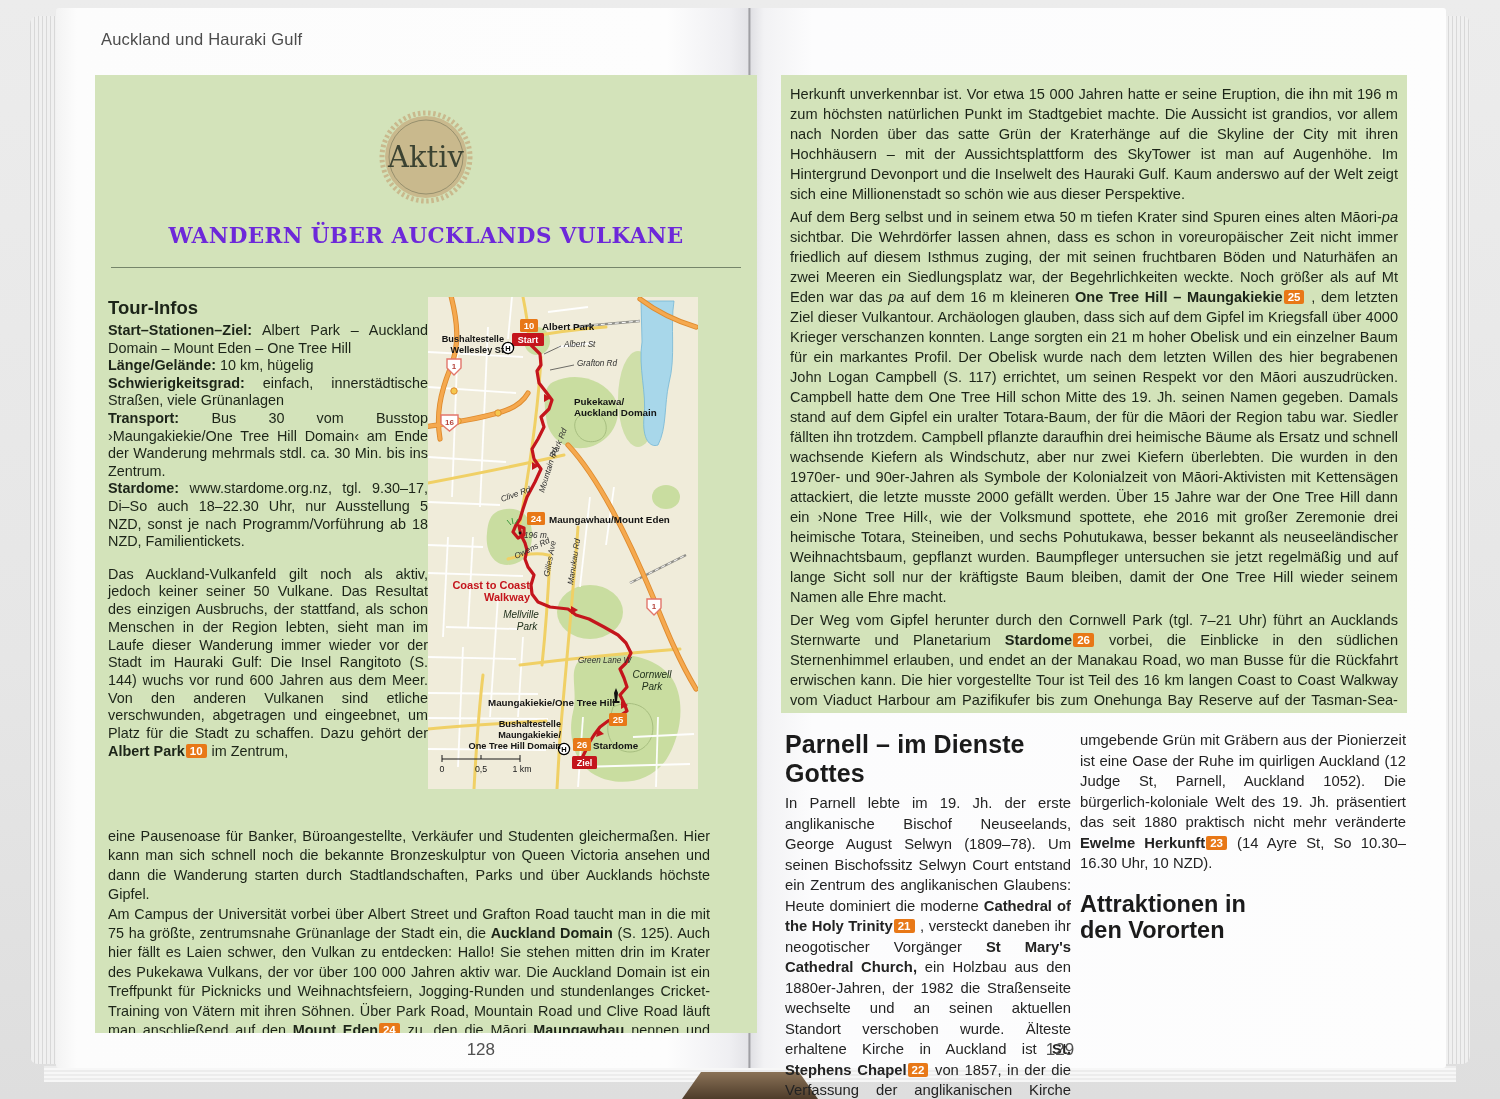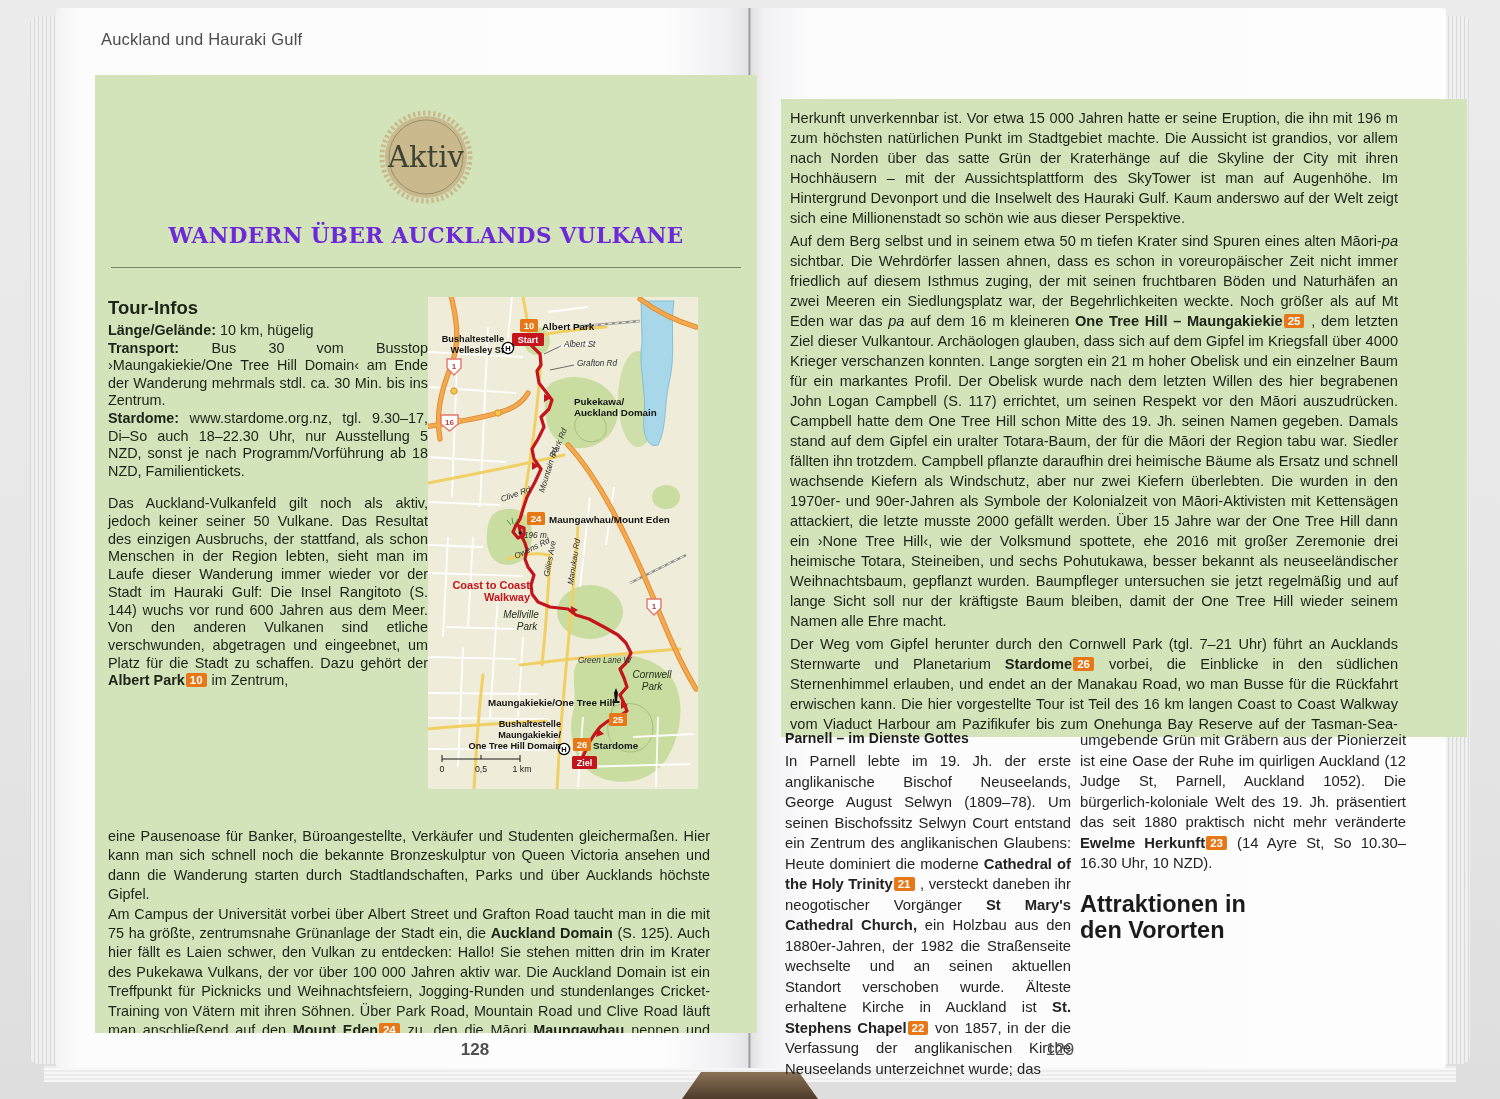--- a/index.html
+++ b/index.html
@@ -12,26 +12,26 @@
   .spine-wedge{position:absolute;left:682px;top:1072px;width:136px;height:27px;background:linear-gradient(180deg,#8a7257,#4e3c2a);clip-path:polygon(14% 0,86% 0,100% 100%,0 100%);}
   .sheet{position:absolute;top:8px;height:1060px;}
   .sheet.left{left:56px;width:694px;background:linear-gradient(90deg,#f3f3f3 0,#fcfcfc 3%,#fdfdfd 88%,#efeff2 97%,#e2e2e6 100%);border-radius:3px 0 0 3px;}
   .sheet.right{left:750px;width:696px;background:linear-gradient(90deg,#dfdfe3 0,#f2f2f4 2%,#fcfcfd 9%,#fdfdfd 100%);border-radius:0 3px 3px 0;}
   .gutter{position:absolute;left:748px;top:8px;width:3px;height:1060px;background:linear-gradient(90deg,#c9c9cd,#9f9fa4,#d5d5d9);}
   
   .running-head{position:absolute;top:30px;font-size:16.5px;color:#4c4c4c;letter-spacing:.2px;}
   .running-head.l{left:101px;}
   .running-head.r{left:780px;width:622px;text-align:right;}
   .folio{position:absolute;top:1040px;font-size:17px;color:#505050;}
-  .folio.l{left:455px;width:40px;text-align:center;font-weight:bold;}
+  .folio.l{left:455px;width:40px;text-align:right;}
   .folio.r{left:1040px;width:40px;text-align:center;}
   
   .panel{position:absolute;background:#d3e3ba;overflow:hidden;}
   .panel.lp{left:95px;top:75px;width:630px;height:958px;padding-left:32px;}
-  .panel.rp{left:781px;top:75px;width:686px;height:638px;margin-top:24px;}
+  .panel.rp{left:781px;top:75px;width:626px;height:638px;}
   
   .stamp-wrap{position:absolute;left:0;width:100%;top:32px;display:flex;justify-content:center;}
   .stamp-text{font-family:"DejaVu Serif",serif;font-size:29px;fill:#3c4332;}
   
   .feature-title{position:absolute;left:0;top:148px;width:100%;text-align:center;font-family:"DejaVu Serif",serif;font-weight:700;font-size:21.5px;letter-spacing:.4px;color:#6d28d9;}
   .title-rule{position:absolute;left:16px;right:16px;top:192px;border-top:1.6px solid #75856a;}
   
   .lp-cols{position:absolute;left:13px;top:222px;width:604px;display:flex;}
   .lp-textcol{width:320px;color:#1c2418;}
   .ti-head{font-size:18.5px;font-weight:700;margin:0 0 3px 0;color:#1c2418;}
@@ -39,21 +39,21 @@
   .lp-para{margin-top:15px;}
   .lp-para .para{font-size:14.4px;line-height:17.7px;text-align:justify;color:#1c2418;}
   .lp-full{position:absolute;left:13px;top:752px;width:602px;}
   .lp-full .para{font-size:14.4px;line-height:19.4px;text-align:justify;color:#1c2418;}
   
   .rp-text{position:absolute;left:9px;top:9px;width:608px;}
   .rp-text .para{font-size:14.6px;line-height:20px;text-align:justify;color:#1c2418;margin:0 0 3px 0;}
   
   .col-left{position:absolute;left:785px;top:730px;width:286px;color:#232323;}
   .col-right{position:absolute;left:1080px;top:730px;width:326px;color:#232323;}
-  .subhead{font-size:14px;font-weight:700;color:#1b1b1b;margin:0 0 5px 0;letter-spacing:.1px;}
+  .subhead{font-size:25px;font-weight:700;color:#1b1b1b;margin:0 0 5px 0;letter-spacing:.1px;}
   .bodycol .para,.col-left .para,.col-right .para{font-size:14.8px;line-height:20.5px;text-align:justify;margin:0;}
   .bighead{font-size:23.5px;line-height:26px;font-weight:700;color:#1b1b1b;margin:17px 0 10px 0;}
   
   b.rb{font-weight:700;}
   i.ri{font-style:italic;}
   .num-badge{display:inline-block;background:#e87817;color:#fff;font-weight:700;font-size:11.5px;line-height:14px;padding:0 4px;border-radius:2px;vertical-align:1px;margin:0 1px;}
   
   .map-wrap{width:270px;height:492px;}
   .mt{font-family:"Liberation Sans",sans-serif;}
   .lbl-bold{font-weight:700;font-size:9.8px;fill:#141414;}
@@ -89,21 +89,23 @@
         <text x="50" y="60" text-anchor="middle" class="stamp-text">Aktiv</text>
       </svg>
     </div>
     <div class="feature-title">WANDERN ÜBER AUCKLANDS VULKANE</div>
     <div class="title-rule"></div>
 
     <div class="lp-cols">
       <div class="lp-textcol">
         <p class="ti-head">Tour-Infos</p>
         <div>
+            <div class="ti-row"><b class="rb">Start–Stationen–Ziel:</b> Albert Park – Auckland Domain – Mount Eden – One Tree Hill</div>
             <div class="ti-row"><b class="rb">Länge/Gelände:</b> 10 km, hügelig</div>
+            <div class="ti-row"><b class="rb">Schwierigkeitsgrad:</b> einfach, innerstädtische Straßen, viele Grünanlagen</div>
             <div class="ti-row"><b class="rb">Transport:</b> Bus 30 vom Busstop ›Maungakiekie/One Tree Hill Domain‹ am Ende der Wanderung mehrmals stdl. ca. 30 Min. bis ins Zentrum.</div>
             <div class="ti-row"><b class="rb">Stardome:</b> www.stardome.org.nz, tgl. 9.30–17, Di–So auch 18–22.30 Uhr, nur Ausstellung 5 NZD, sonst je nach Programm/Vorführung ab 18 NZD, Familientickets.</div>
           </div>
         <div class="lp-para">
             <div class="para">Das Auckland-Vulkanfeld gilt noch als aktiv, jedoch keiner seiner 50 Vulkane. Das Resultat des einzigen Ausbruchs, der stattfand, als schon Menschen in der Region lebten, sieht man im Laufe dieser Wanderung immer wieder vor der Stadt im Hauraki Gulf: Die Insel Rangitoto (S. 144) wuchs vor rund 600 Jahren aus dem Meer. Von den anderen Vulkanen sind etliche verschwunden, abgetragen und eingeebnet, um Platz für die Stadt zu schaffen. Dazu gehört der <b class="rb">Albert Park</b><span class="num-badge">10</span> im Zentrum,</div>
           </div>
       </div>
 
       <div class="map-wrap">
       <svg class="mt" viewBox="0 0 270 492" width="270" height="492">

